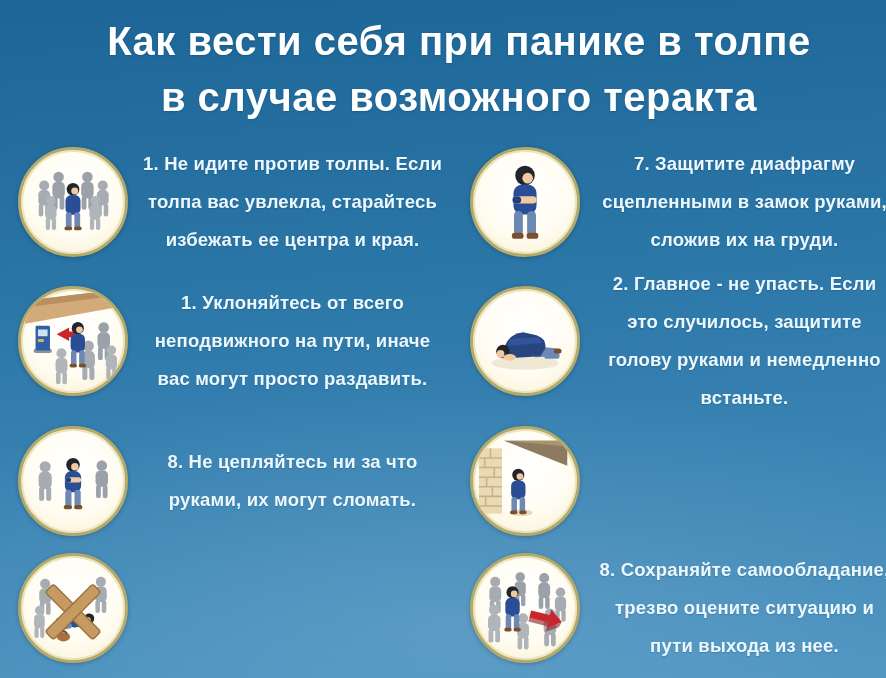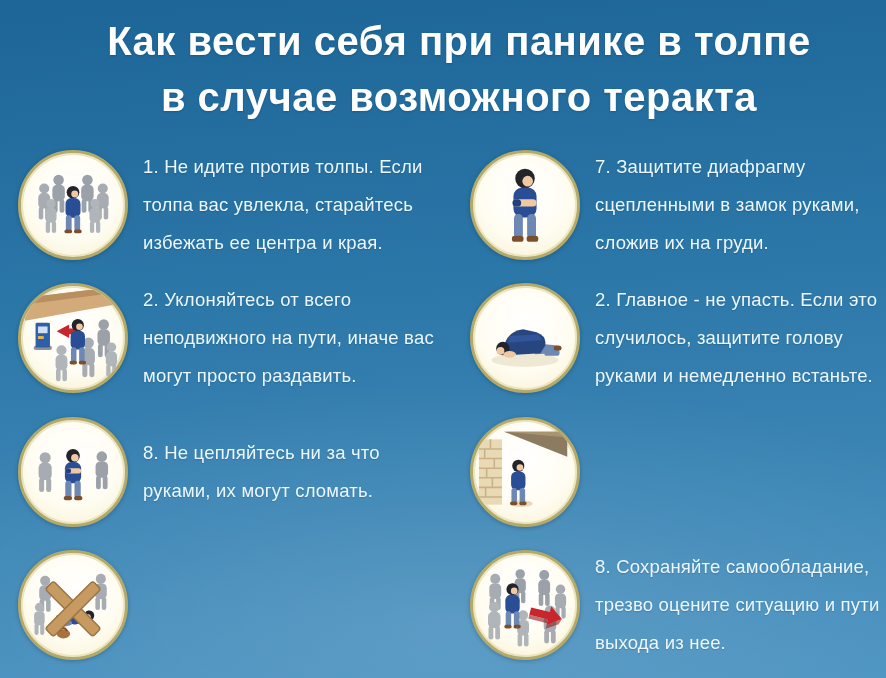--- a/index.html
+++ b/index.html
@@ -25,23 +25,24 @@
   .item{display:flex;align-items:center;gap:15px;}
   .icon-circle{
     flex:none;width:104px;height:104px;border-radius:50%;
     background:radial-gradient(circle at 50% 38%, #ffffff 0%, #fffdf2 55%, #f7efcf 100%);
     border:3px solid #b2a96a;
     box-shadow:inset 0 0 0 2px #ece4bc, 0 1px 4px rgba(0,30,60,0.3);
     display:flex;align-items:center;justify-content:center;overflow:hidden;
   }
   .icon-circle svg{width:96px;height:96px;display:block;}
   .item-text{
-    color:#ecf8fd;font-size:18.5px;line-height:38px;font-weight:400;
+    color:#ecf8fd;font-size:18.5px;line-height:38px;font-weight:700;
     letter-spacing:0.2px;max-width:320px;
     text-shadow:0 1px 1px rgba(0,40,70,0.2);
+    text-align:center;
   }
   .defs-holder{position:absolute;width:0;height:0;overflow:hidden;}
 </style>
 </head>
 <body>
 
 <svg class="defs-holder" aria-hidden="true">
   <defs>
     <g id="psil">
       <circle cx="0" cy="-16" r="5.5"></circle>
@@ -107,21 +108,21 @@
           <rect x="13.5" y="38" width="10" height="7" fill="#cfe2f5"></rect>
           <rect x="13.5" y="48" width="6" height="3" fill="#e8b64c"></rect>
           <path d="M46 36 L33 43 L46 50 L46 46 L57 46 L57 40 L46 40 Z" fill="#c8252c"></path>
           <use href="#psil" transform="translate(82,52)" fill="#9aa1a8"></use>
           <use href="#psil" transform="translate(66,72) scale(1.05)" fill="#a6acb2"></use>
           <use href="#psil" transform="translate(38,78) scale(0.95)" fill="#b0b5ba"></use>
           <use href="#psil" transform="translate(90,74) scale(0.9)" fill="#b0b5ba"></use>
           <use href="#pblue" transform="translate(55,55) scale(1.15)"></use>
         </svg>
       </div>
-      <div class="item-text">2. Уклоняйтесь от всего неподвижного на пути, иначе вас могут просто раздавить.</div>
+      <div class="item-text">1. Уклоняйтесь от всего неподвижного на пути, иначе вас могут просто раздавить.</div>
     </div>
 
     <div class="item">
       <div class="icon-circle">
         <svg viewBox="0 0 100 100">
           <ellipse cx="50" cy="73" rx="35" ry="7" fill="#efe8d4"></ellipse>
           <path d="M66 56 L86 58 L84 66 L60 67 Z" fill="#6e88b4"></path>
           <rect x="70" y="62" width="16" height="6.5" rx="3" fill="#6e88b4"></rect>
           <rect x="80" y="58" width="8" height="5" rx="2" fill="#7c4f2c"></rect>
           <path d="M28 64 Q28 44 48 41 L62 44 Q73 48 71 58 L66 66 L30 68 Z" fill="#27457f"></path>

